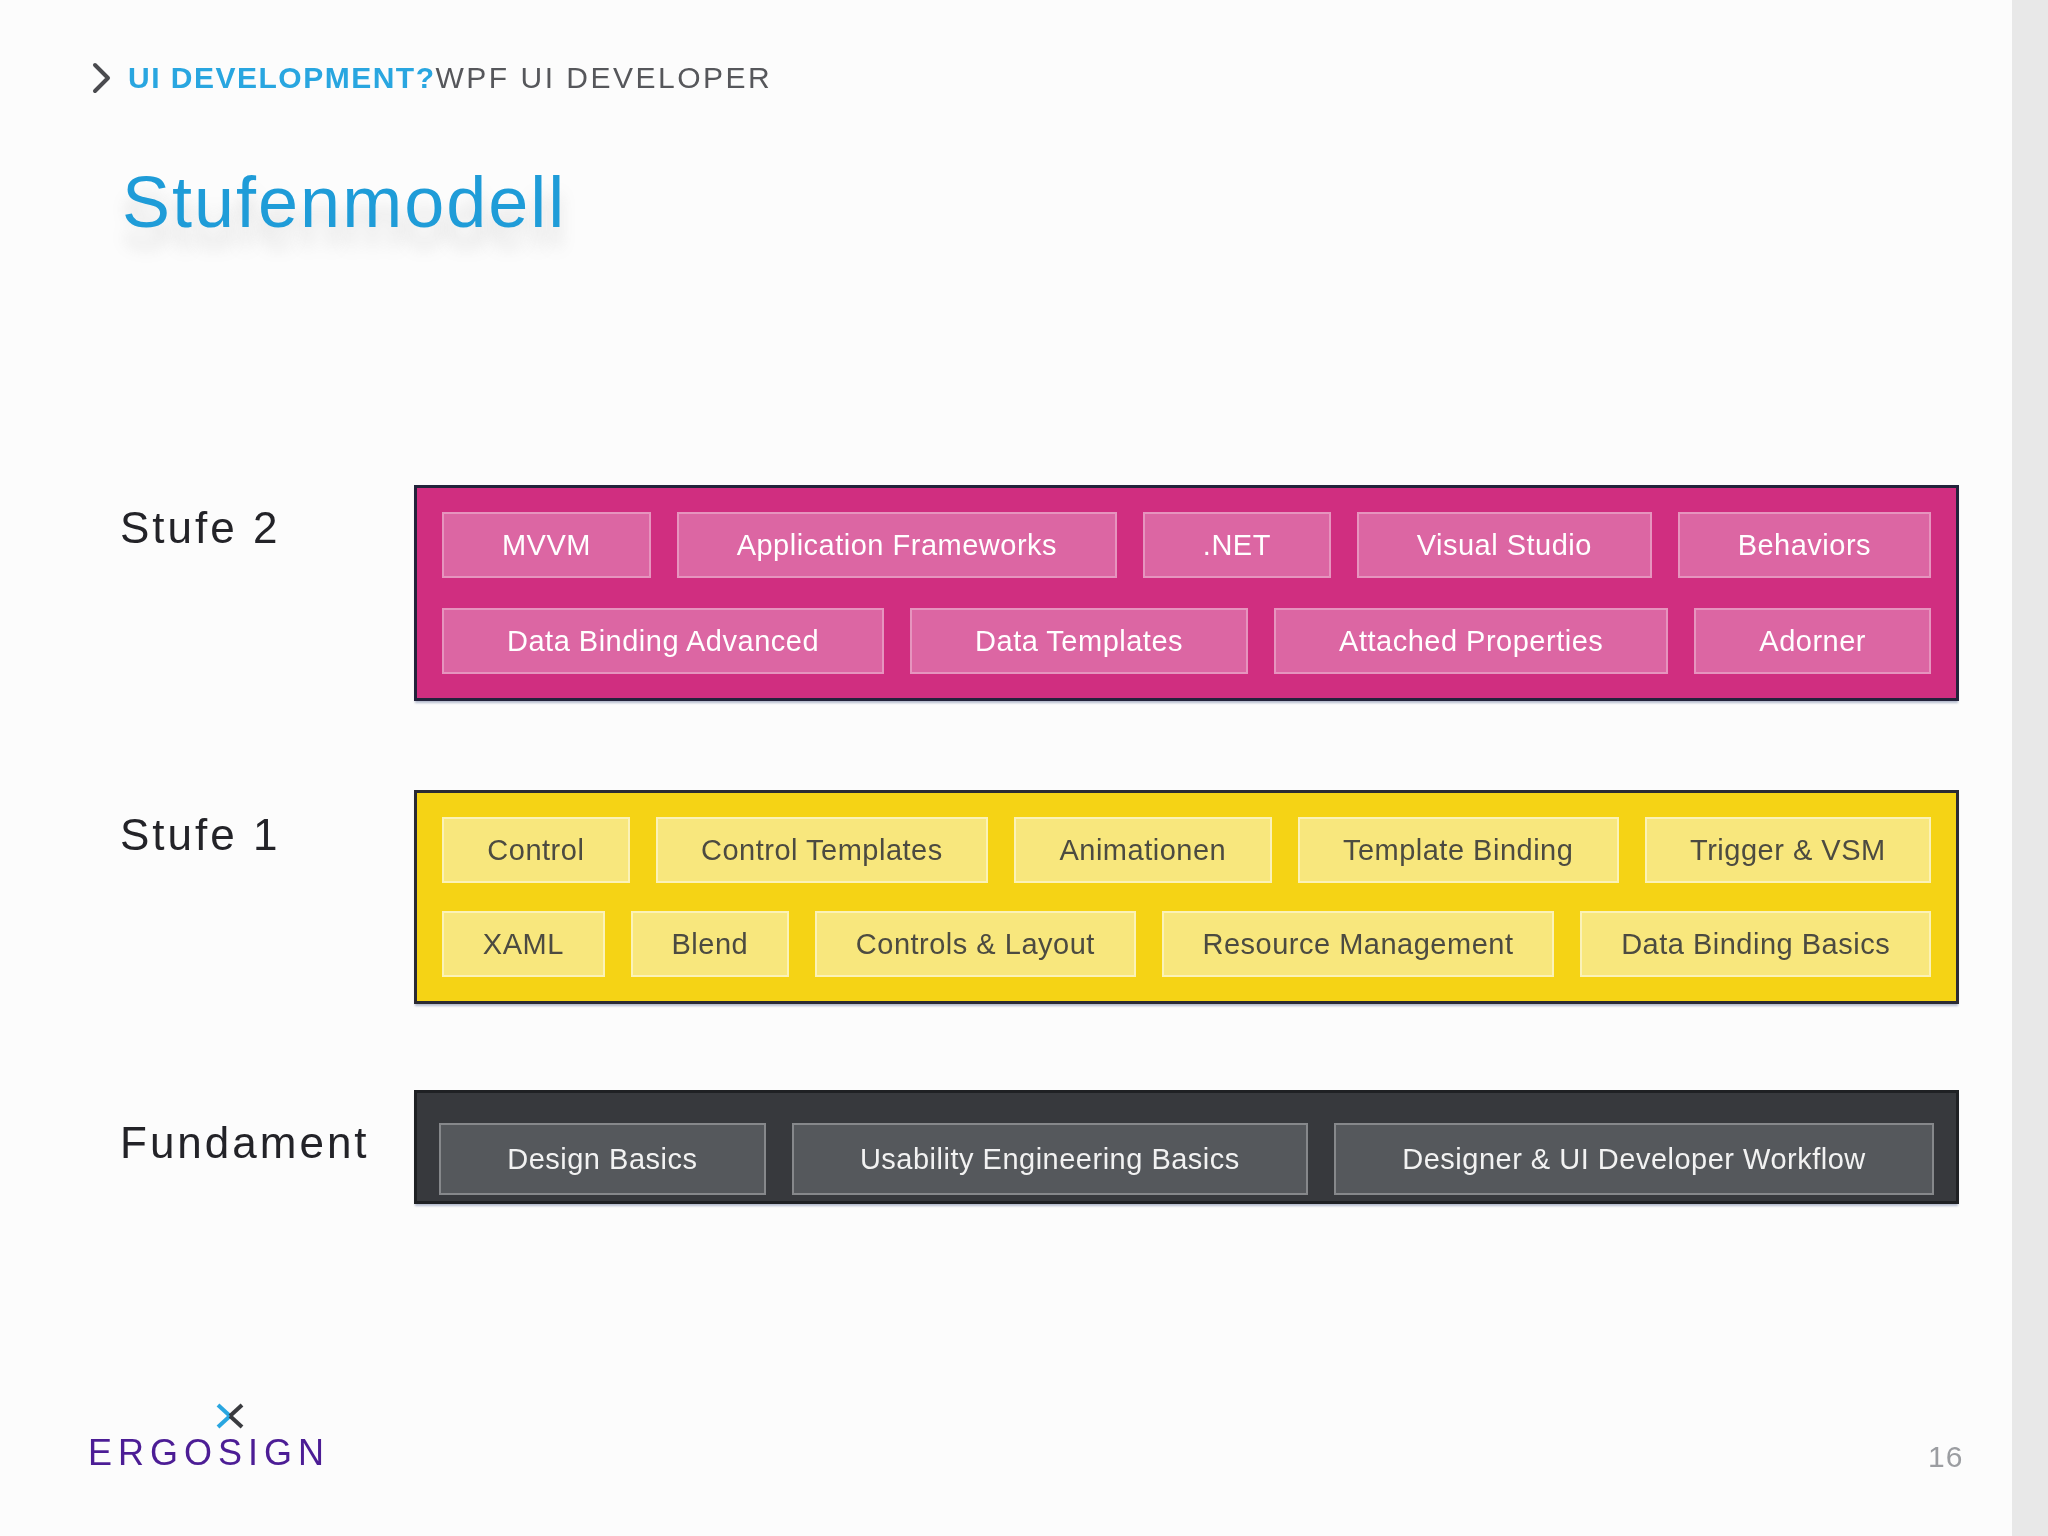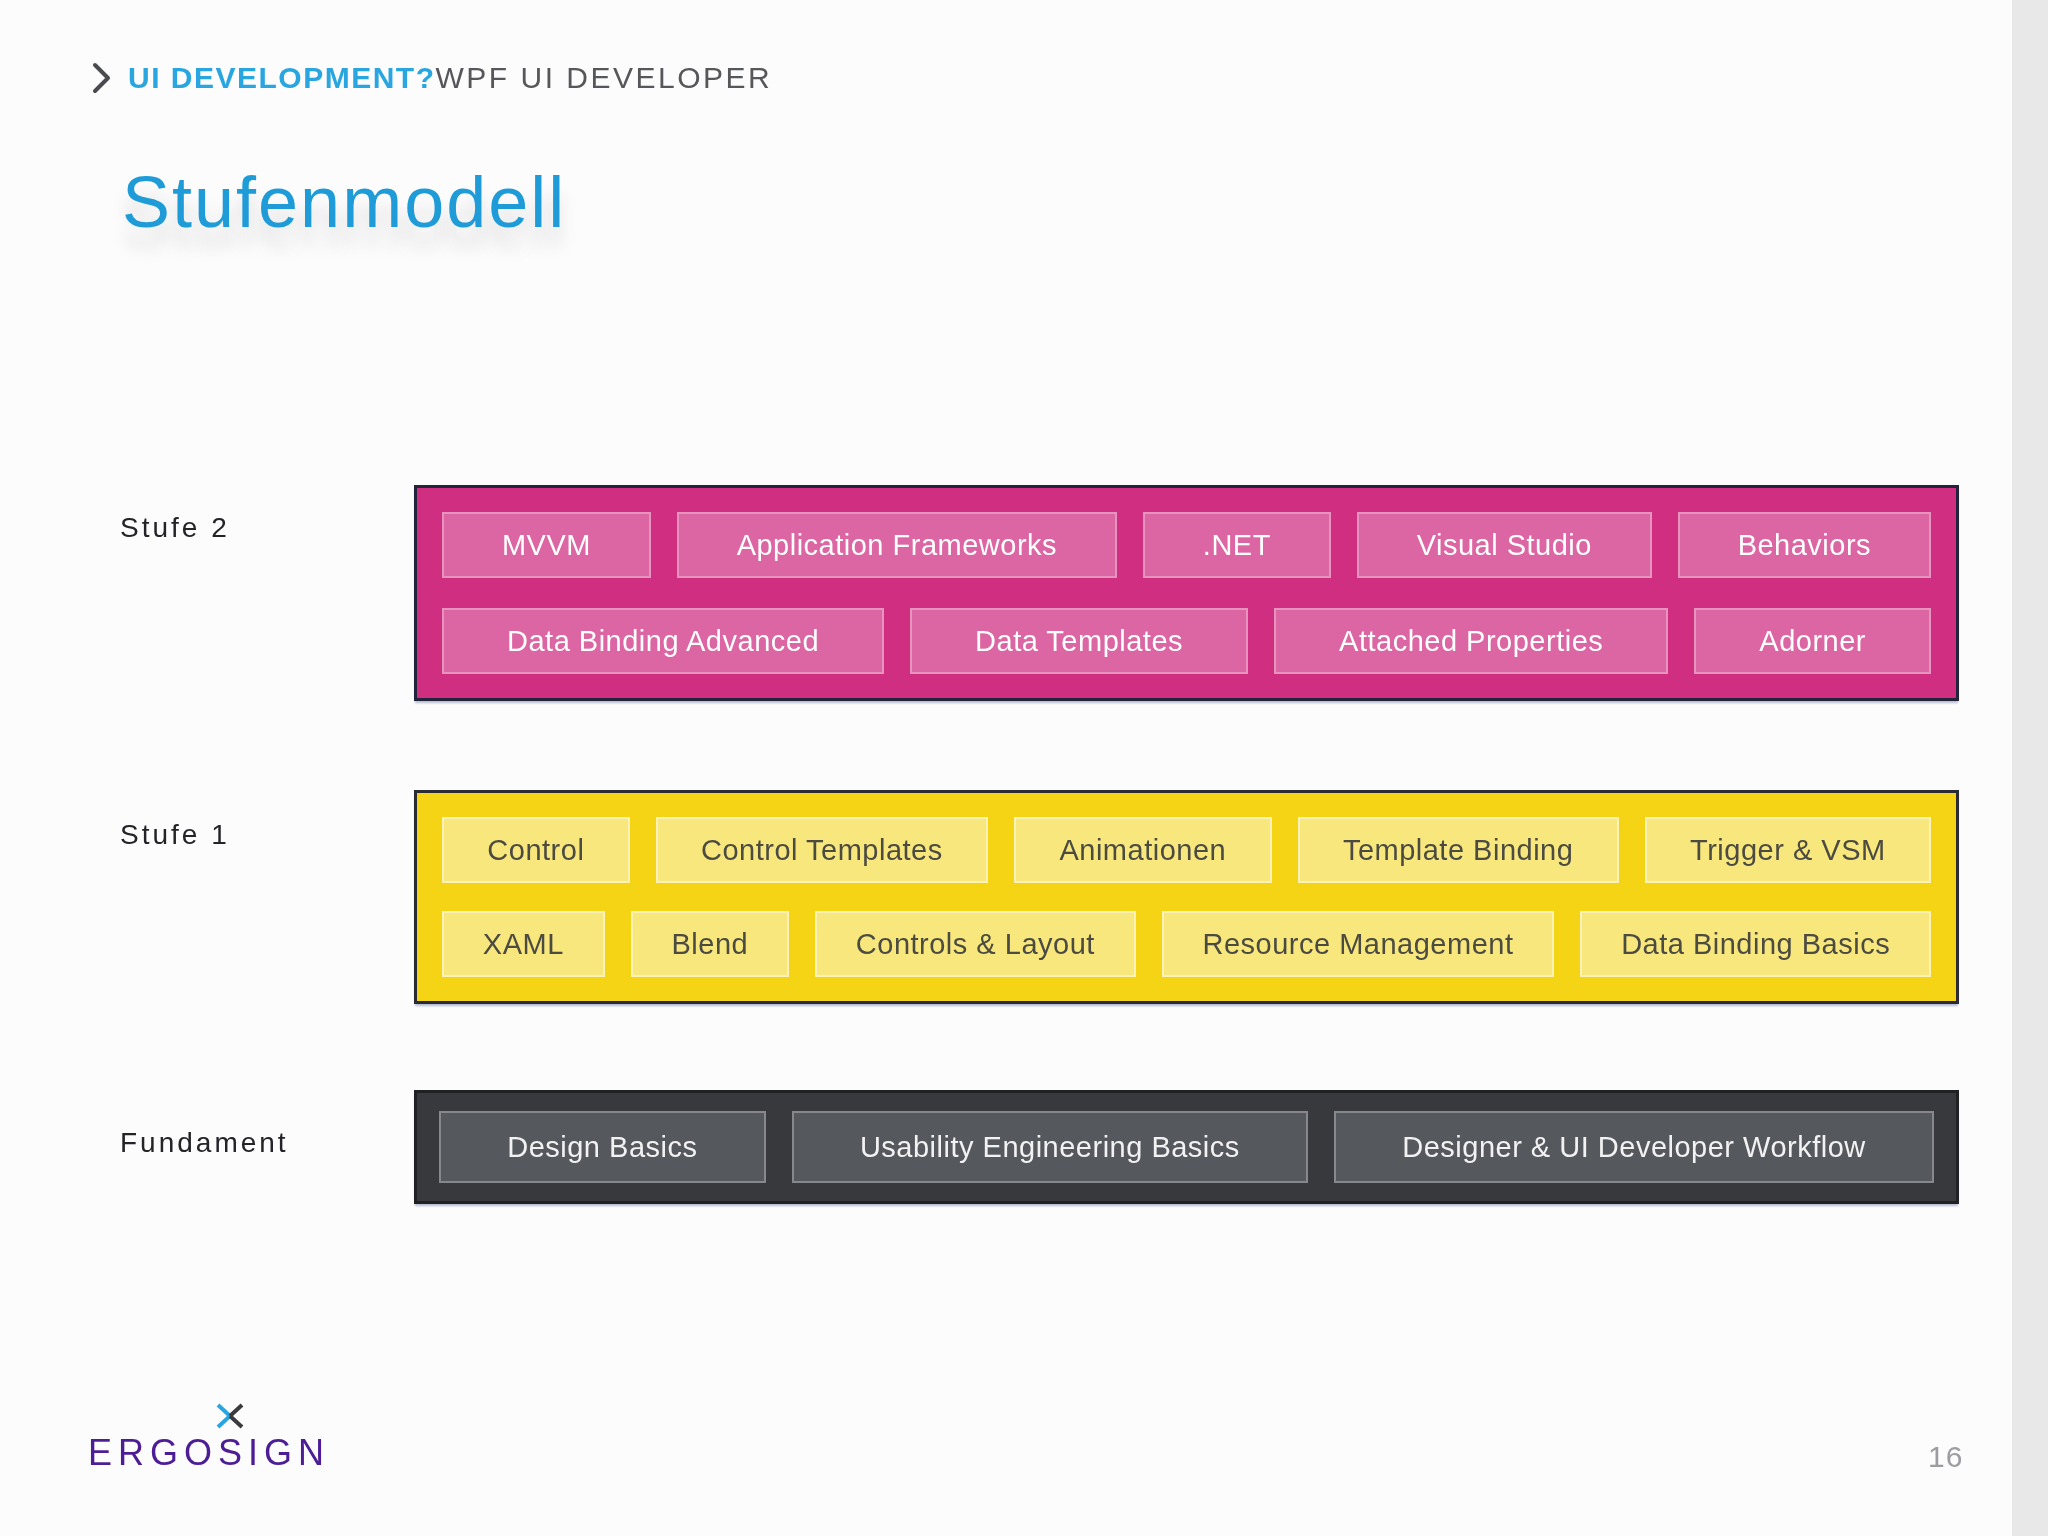--- a/index.html
+++ b/index.html
@@ -29,21 +29,21 @@
   .title {
     position: absolute; left: 122px; top: 166px;
     color: #1f9cd8; font-size: 72px; font-weight: 400; letter-spacing: 2px;
     line-height: 1.0;
     text-shadow: 0 20px 16px rgba(120,120,120,0.22);
   }
 
   
   .level-label {
     position: absolute; left: 120px;
-    color: #232328; font-size: 28px; letter-spacing: 3px;
+    color: #232328; font-size: 44px; letter-spacing: 3px;
     line-height: 46px; white-space: nowrap;
   }
   .label-stufe2   { top: 505px; }
   .label-stufe1   { top: 812px; }
   .label-fundament{ top: 1120px; }
 
   
   .band {
     position: absolute; left: 414px; width: 1545px;
     box-sizing: border-box;
@@ -91,20 +91,21 @@
     background: #37393d;
     border: 3px solid #1f2124;
     padding: 18px 22px;
     box-shadow: 0 3px 2px -1px rgba(95,110,150,0.45);
   }
   .band-fundament .chip {
     background: #55585c;
     border: 2px solid #86888b;
     color: #f2f2f2;
     height: 72px;
+    margin-top: 12px;
   }
 
   
   .logo { position: absolute; left: 88px; top: 1432px; }
   .logo-text {
     color: #4c1d95; font-size: 36px; font-weight: 500; letter-spacing: 6px;
   }
   .logo-x { position: absolute; left: 126px; top: -30px; }
   .page-number {
     position: absolute; left: 1928px; top: 1440px;

